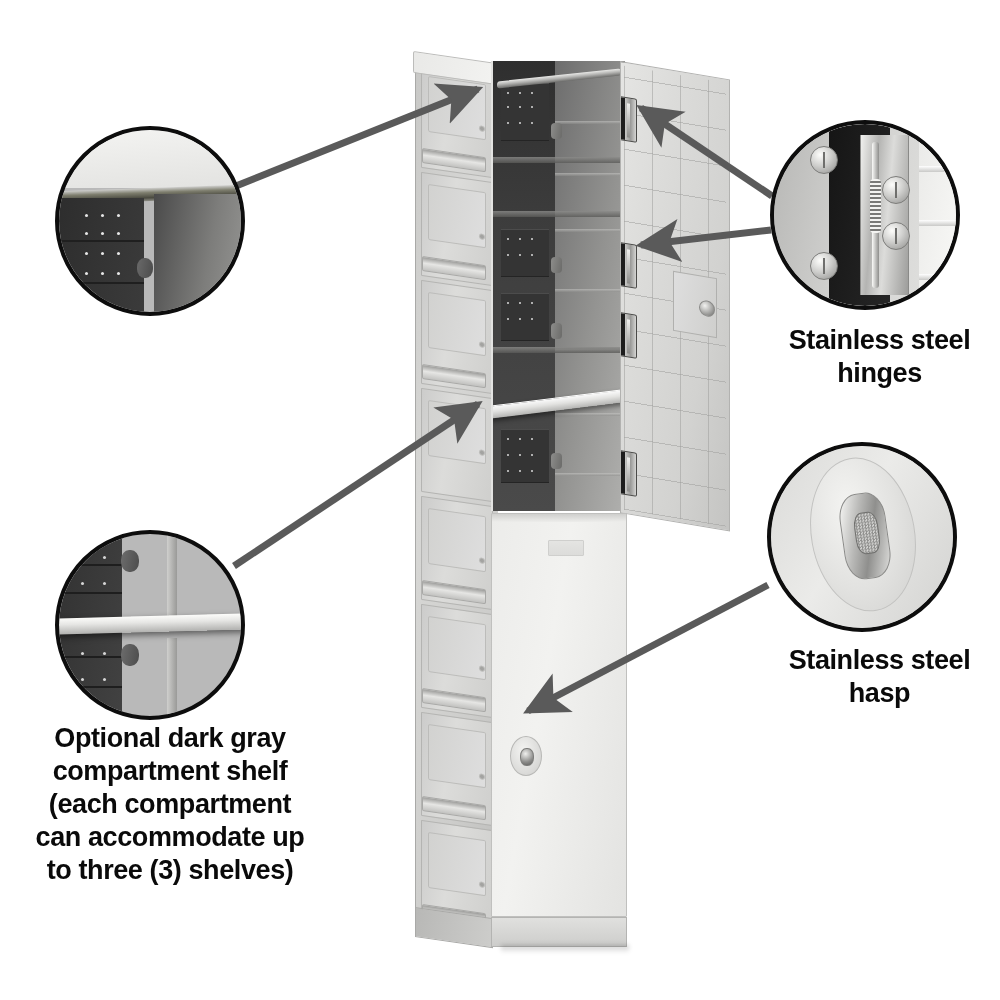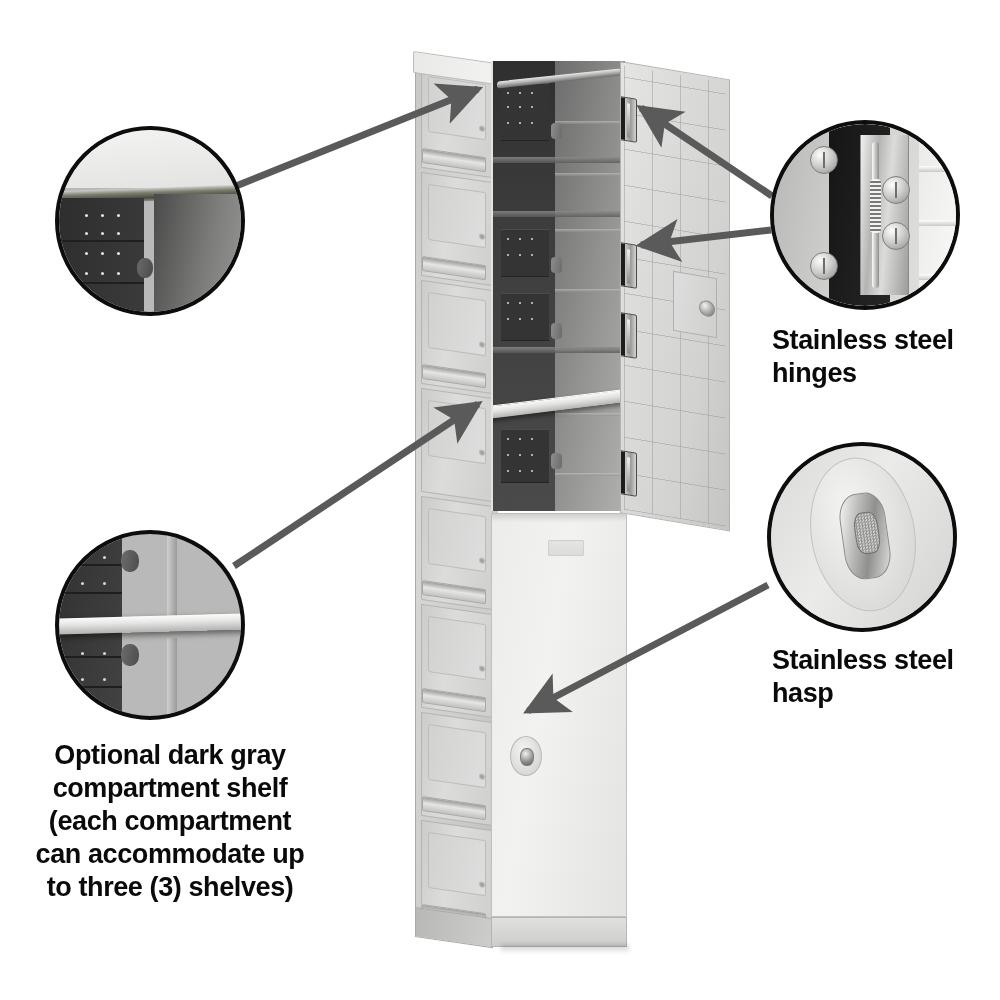--- a/index.html
+++ b/index.html
@@ -37,21 +37,21 @@
     position: absolute;
     font-family: "Liberation Sans Narrow", "Liberation Sans", sans-serif;
     font-weight: bold;
     color: #0a0a0a;
     font-size: 27px;
     line-height: 1.22;
     letter-spacing: -0.4px;
     white-space: pre-line;
   }
   .caption.center { text-align: center; }
-  .caption.left { text-align: left; }
+  .caption.left { text-align: center; }
 
   
   .arrow-layer {
     position: absolute;
     left: 0; top: 0;
     width: 1000px;
     height: 1000px;
     pointer-events: none;
   }
 
@@ -621,21 +621,21 @@
         <div class="sh-dot" style="left:22px; top:118px;"></div>
         <div class="sh-dot" style="left:44px; top:118px;"></div>
         <div class="sh-dot" style="left:22px; top:144px;"></div>
         <div class="sh-dot" style="left:44px; top:144px;"></div>
         <div class="sh-knob" style="left:62px; top:16px;"></div>
         <div class="sh-knob" style="left:62px; top:110px;"></div>
         <div class="sh-shelf"></div>
       </div>
     </div>
   </div>
-  <div class="caption center" style="left:30px; top:739px; width:280px;">Optional dark gray
+  <div class="caption center" style="left:30px; top:722px; width:280px;">Optional dark gray
 compartment shelf
 (each compartment
 can accommodate up
 to three (3) shelves)</div>
 
   <div class="callout-circle" style="left:767px; top:442px; width:190px; height:190px;">
     <div class="callout-inner">
       <div class="d-wrap">
         <div class="hp-bg"></div>
         <div class="hp-oval"></div>

